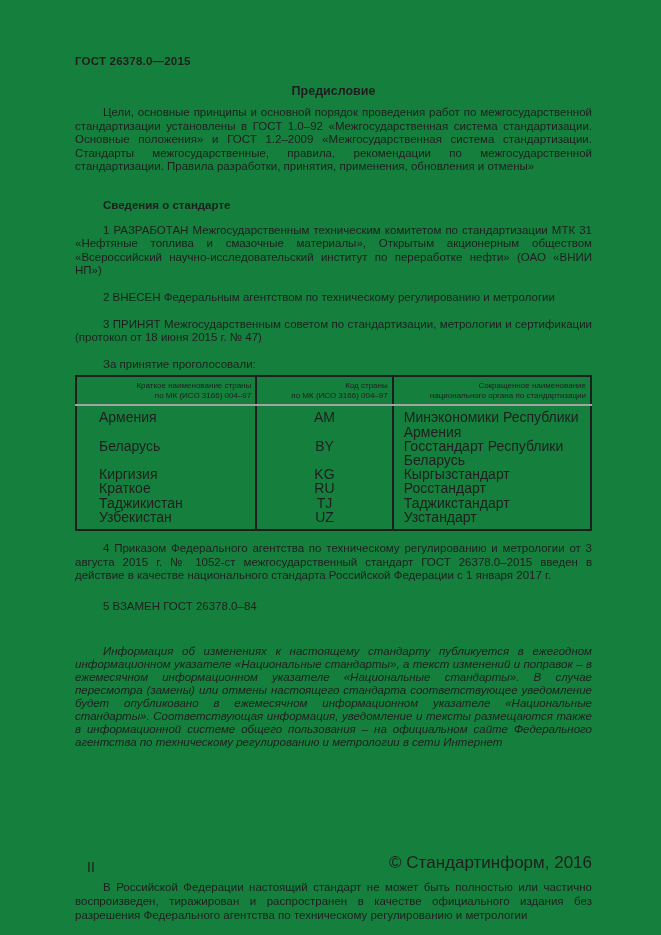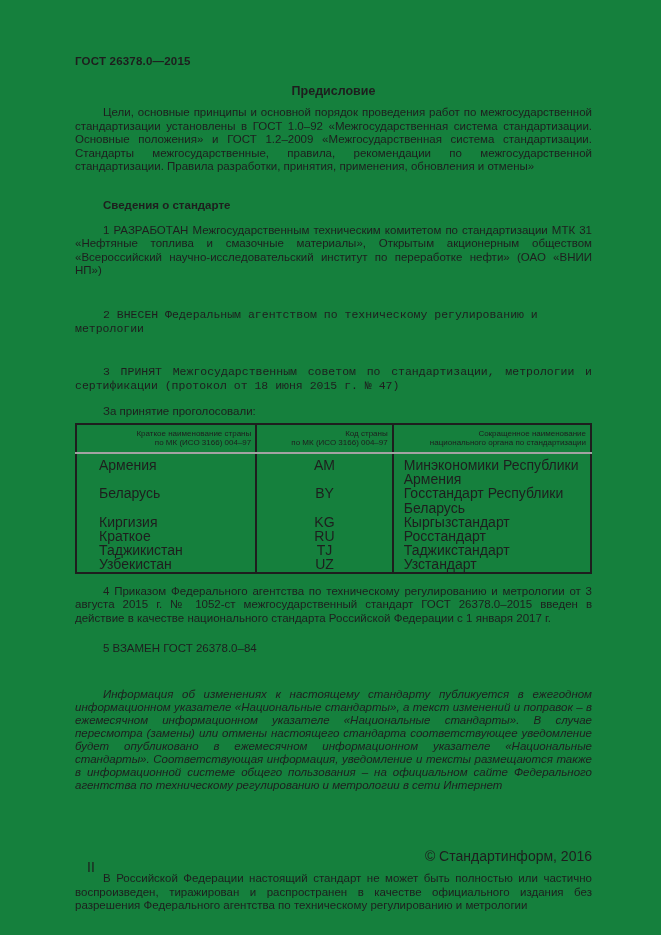--- a/index.html
+++ b/index.html
@@ -37,21 +37,21 @@
     line-height: 13.6px;
     text-align: justify;
     text-indent: 28px;
   }
   .para.no-just { text-align: left; }
   .bold { font-weight: bold; }
   .italic { font-style: italic; line-height: 13px; }
   .mt-intro   { margin-top: 8px; }
   .mt-heading { margin-top: 25px; }
   .mt-item1   { margin-top: 11px; }
-  .mt-item    { margin-top: 30px; font-family: Liberation Mono, monospace; }
+  .mt-item    { margin-top: 13px; }
   .mt-caption { margin-top: 13px; margin-bottom: 4px; }
   .mt-item4   { margin-top: 11px; }
   .mt-item5   { margin-top: 17px; }
   .mt-note    { margin-top: 32px; }
   .vote-table {
     width: 100%;
     border-collapse: collapse;
     border: 2px solid #1e1e1e;
   }
   .vote-table th {
@@ -70,28 +70,28 @@
     border-left: 2px solid #1e1e1e;
     font-size: 14px;
     line-height: 14.2px;
     padding: 0 6px;
     vertical-align: top;
   }
   .vote-table td:first-child { border-left: none; padding-left: 22px; }
   .vote-table td.code { text-align: center; }
   .vote-table td.org { padding-left: 10px; }
   .vote-table tr.first td { padding-top: 4px; }
-  .vote-table tr.last td { }
+  .vote-table tr.last td { padding-bottom: 5px; }
   .col-country { width: 35%; }
   .col-code { width: 26.5%; }
   .col-org { width: 38.5%; }
   .copyright {
-    margin-top: 56px;
+    margin-top: 104px;
     text-align: right;
-    font-size: 14px;
+    font-size: 17px;
   }
   .restriction { margin-top: 8px; }
   .page-number {
     position: absolute;
     left: 87px;
     top: 859px;
     font-size: 14px;
   }
 </style>
 </head>

